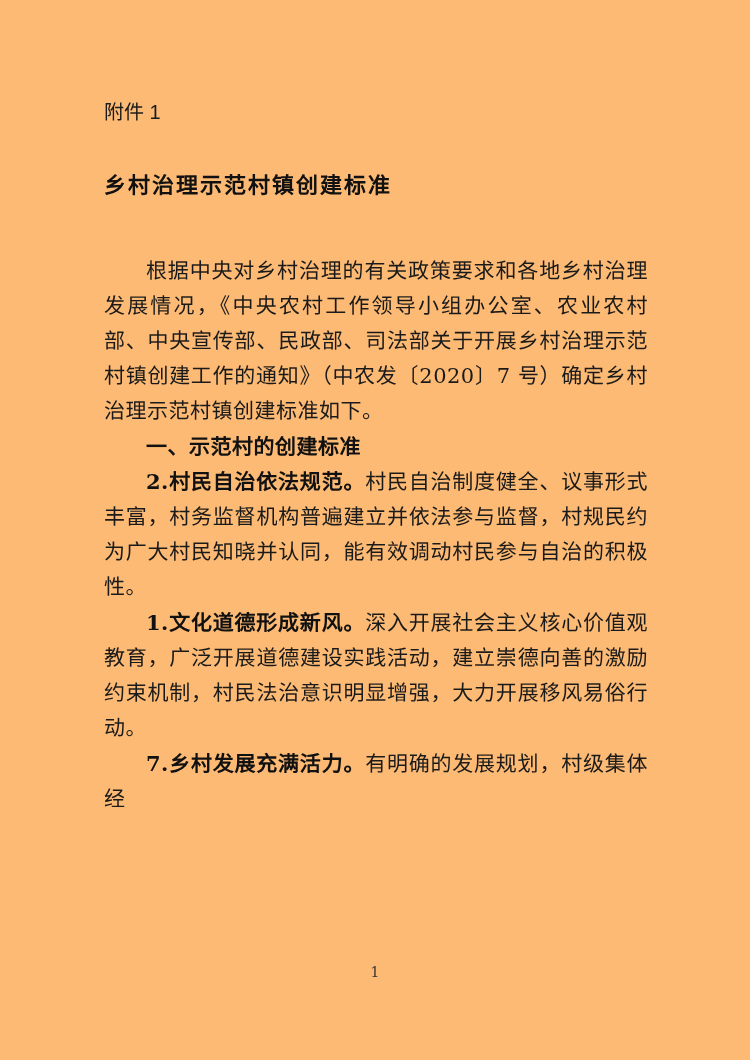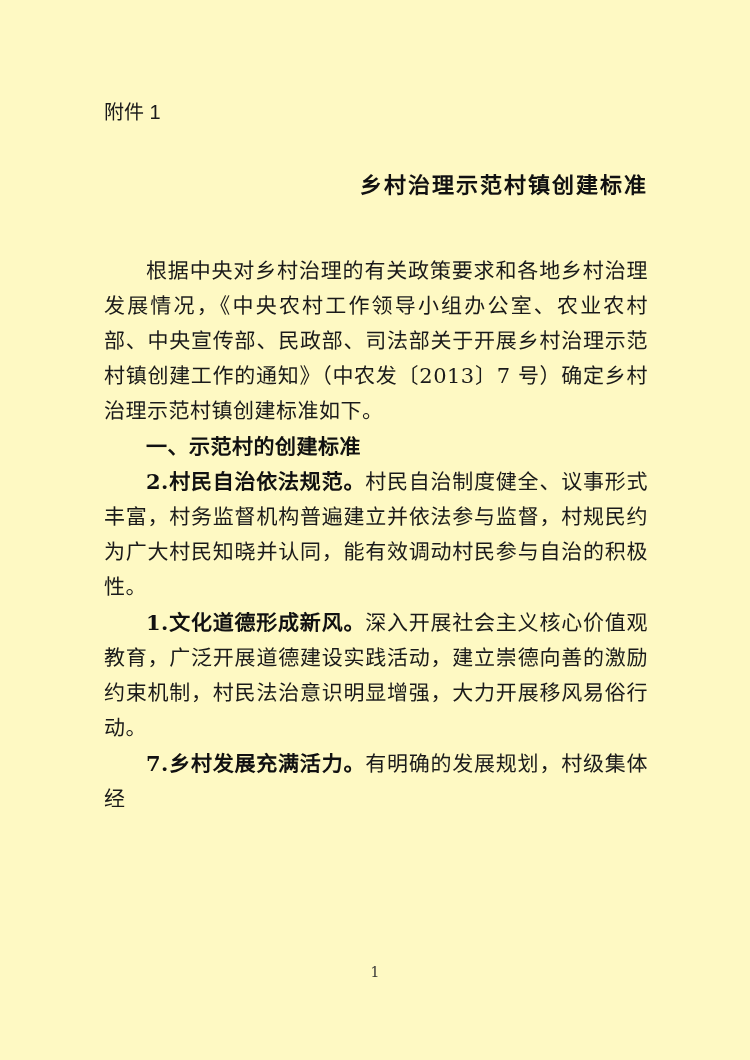--- a/index.html
+++ b/index.html
@@ -4,37 +4,37 @@
 <style>
   html, body {
     margin: 0;
     padding: 0;
     background: #ffffff;
   }
   .page {
     position: relative;
     width: 750px;
     height: 1060px;
-    background: #fef9c3;
+    background: #fdba74;
     color: #1a1a1a;
     overflow: hidden;
     font-family: "DejaVu Serif", serif;
   }
   .content {
     padding: 100px 102px 0 104px;
   }
   .attachment {
     font-family: "Liberation Sans", sans-serif;
     font-size: 20px;
     line-height: 24px;
     color: #1a1a1a;
   }
   .doc-title {
     margin-top: 46px;
-    text-align: right;
+    text-align: left;
     font-size: 22px;
     font-weight: bold;
     letter-spacing: 2px;
     line-height: 30px;
     color: #111111;
   }
   .body-text {
     margin-top: 54px;
     font-size: 21px;
     line-height: 35px;
@@ -71,21 +71,21 @@
 
 <div class="page">
   <div class="content">
 
     <div class="attachment">附件 1</div>
 
     <div class="doc-title">乡村治理示范村镇创建标准</div>
 
     <div class="body-text">
 
-      <p>根据中央对乡村治理的有关政策要求和各地乡村治理发展情况，《中央农村工作领导小组办公室、农业农村部、中央宣传部、民政部、司法部关于开展乡村治理示范村镇创建工作的通知》（中农发〔2013〕7 号）确定乡村治理示范村镇创建标准如下。</p>
+      <p>根据中央对乡村治理的有关政策要求和各地乡村治理发展情况，《中央农村工作领导小组办公室、农业农村部、中央宣传部、民政部、司法部关于开展乡村治理示范村镇创建工作的通知》（中农发〔2020〕7 号）确定乡村治理示范村镇创建标准如下。</p>
 
       <p class="section-heading">一、示范村的创建标准</p>
 
 
       <p><span class="item-lead">2.村民自治依法规范。</span><span>村民自治制度健全、议事形式丰富，村务监督机构普遍建立并依法参与监督，村规民约为广大村民知晓并认同，能有效调动村民参与自治的积极性。</span></p>
 
 
       <p><span class="item-lead">1.文化道德形成新风。</span><span>深入开展社会主义核心价值观教育，广泛开展道德建设实践活动，建立崇德向善的激励约束机制，村民法治意识明显增强，大力开展移风易俗行动。</span></p>
 
       <p><span class="item-lead">7.乡村发展充满活力。</span><span>有明确的发展规划，村级集体经</span></p>

